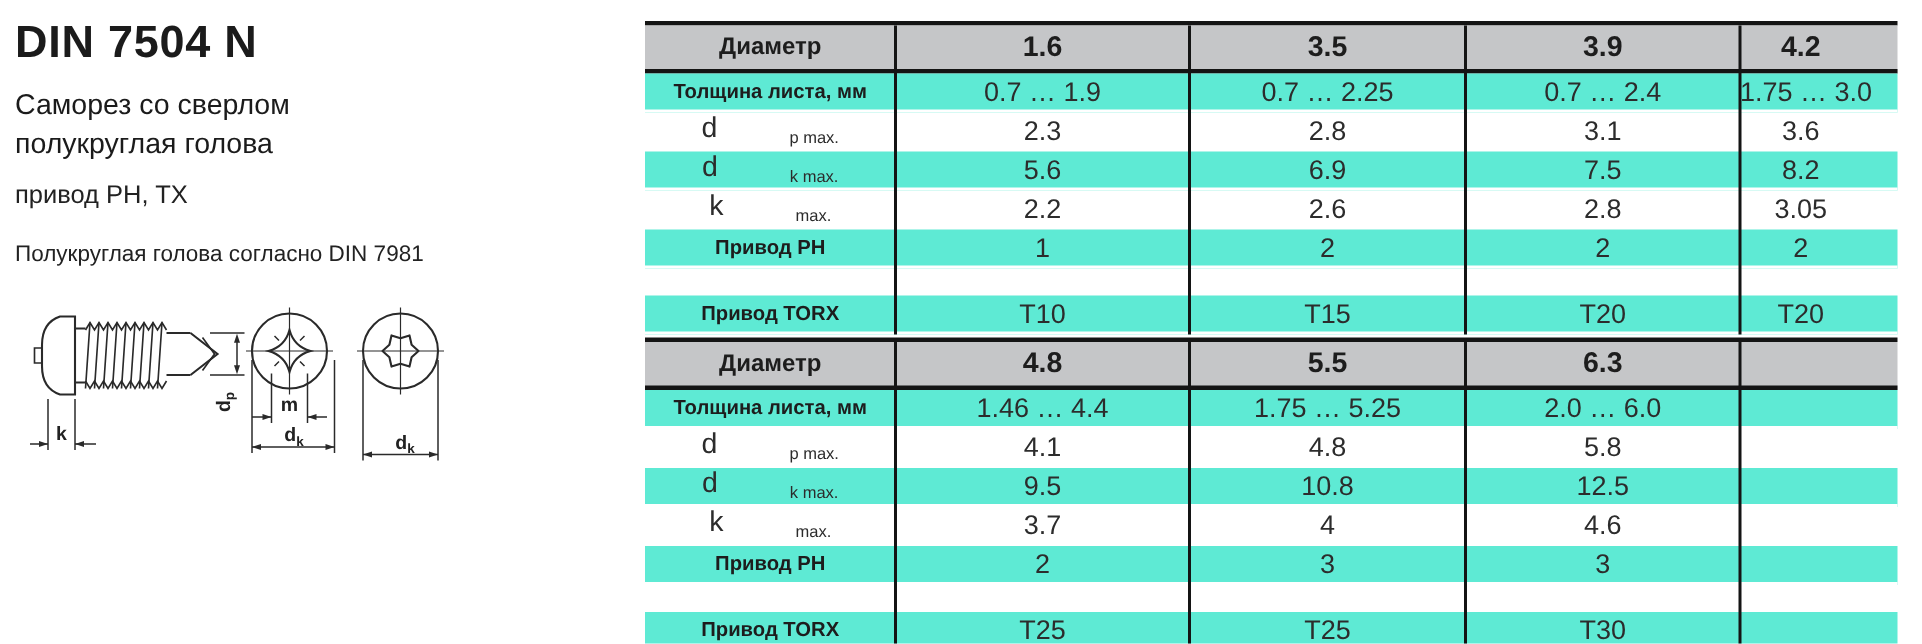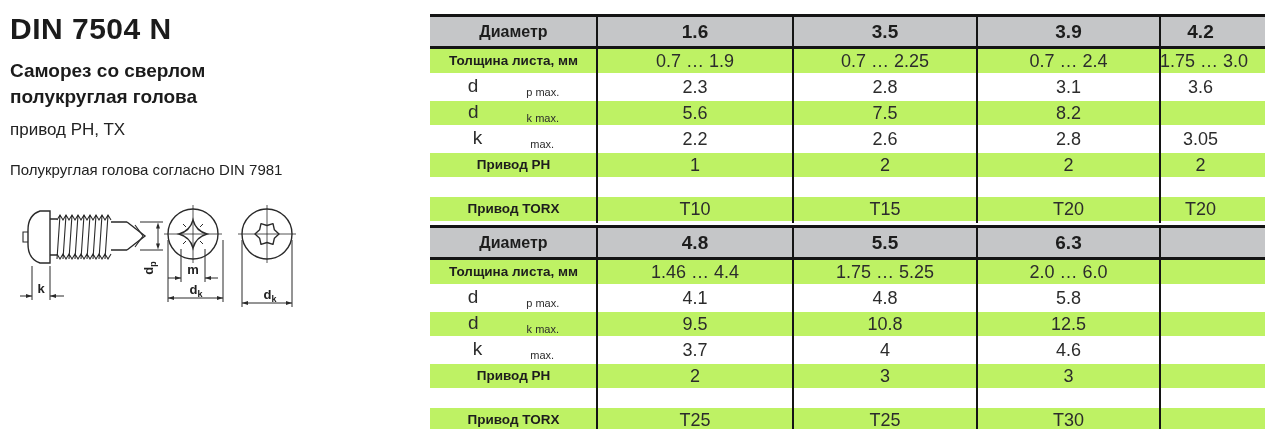--- a/index.html
+++ b/index.html
@@ -4,33 +4,33 @@
 <style>
   html,body{margin:0;padding:0;}
   body{
     width:1281px;height:429px;position:relative;overflow:hidden;
     background:#ffffff;font-family:"Liberation Sans","DejaVu Sans",sans-serif;
     color:#1f1f1f;
   }
   
   .left-panel{position:absolute;left:10px;top:0;width:410px;}
   .title{position:absolute;left:0;top:12px;font-size:30px;font-weight:bold;letter-spacing:0.5px;color:#1b1b1b;white-space:nowrap;}
-  .subtitle{position:absolute;left:0;top:58px;font-size:19px;font-weight:bold;line-height:26px;color:#1b1b1b;}
+  .subtitle{position:absolute;left:0;top:58px;font-size:19px;font-weight:normal;line-height:26px;color:#1b1b1b;}
   .drive-note{position:absolute;left:0;top:120px;font-size:17px;color:#222;}
   .std-note{position:absolute;left:0;top:161px;font-size:15px;color:#222;}
   .drawing{position:absolute;left:5px;top:196px;}
   
   .dtable{position:absolute;left:430px;width:835px;border-top:3px solid #141414;}
   .t1{top:14px;} .t2{top:225px;}
   .grid-row{display:grid;grid-template-columns:167px 196px 184px 183px 1fr;align-items:center;}
   .thead{background:#c5c6c8;height:29px;border-bottom:3px solid #141414;}
   .thead .cell{font-weight:bold;font-size:19px;color:#1d1d1d;}
   .thead .cell.lbl{font-size:16px;}
   .trow{height:26px;border-bottom:2px solid #ffffff;box-sizing:border-box;}
-  .trow.gray{background:#bef264;}
+  .trow.gray{background:#5eead4;}
   .trow.last{margin-top:18px;}
   .cell{text-align:center;font-size:18px;color:#2c2c2c;line-height:1;white-space:nowrap;}
   .grid-row .cell:nth-child(5){padding-right:24px;}
   .cell.lbl{font-size:13.5px;font-weight:bold;color:#1d1d1d;}
   .cell.dimlbl{font-size:19px;font-weight:normal;}
   .cell.dimlbl sub{font-size:11px;font-weight:normal;margin-left:48px;}
   .vline{position:absolute;top:0;bottom:0;width:2px;background:#141414;}
   .v1{left:166px;} .v2{left:362px;} .v3{left:546px;} .v4{left:729px;}
   
   .drawing svg text{font-family:"Liberation Sans","DejaVu Sans",sans-serif;fill:#222;}
@@ -134,20 +134,21 @@
   <div class="grid-row trow">
     <div class="cell dimlbl"><span>d</span><sub>p max.</sub></div>
     <div class="cell">2.3</div>
     <div class="cell">2.8</div>
     <div class="cell">3.1</div>
     <div class="cell">3.6</div>
   </div>
   <div class="grid-row trow gray">
     <div class="cell dimlbl"><span>d</span><sub>k max.</sub></div>
     <div class="cell">5.6</div>
+    <div class="cell">6.9</div>
     <div class="cell">7.5</div>
     <div class="cell">8.2</div>
   </div>
   <div class="grid-row trow">
     <div class="cell dimlbl"><span>k</span><sub>max.</sub></div>
     <div class="cell">2.2</div>
     <div class="cell">2.6</div>
     <div class="cell">2.8</div>
     <div class="cell">3.05</div>
   </div>

